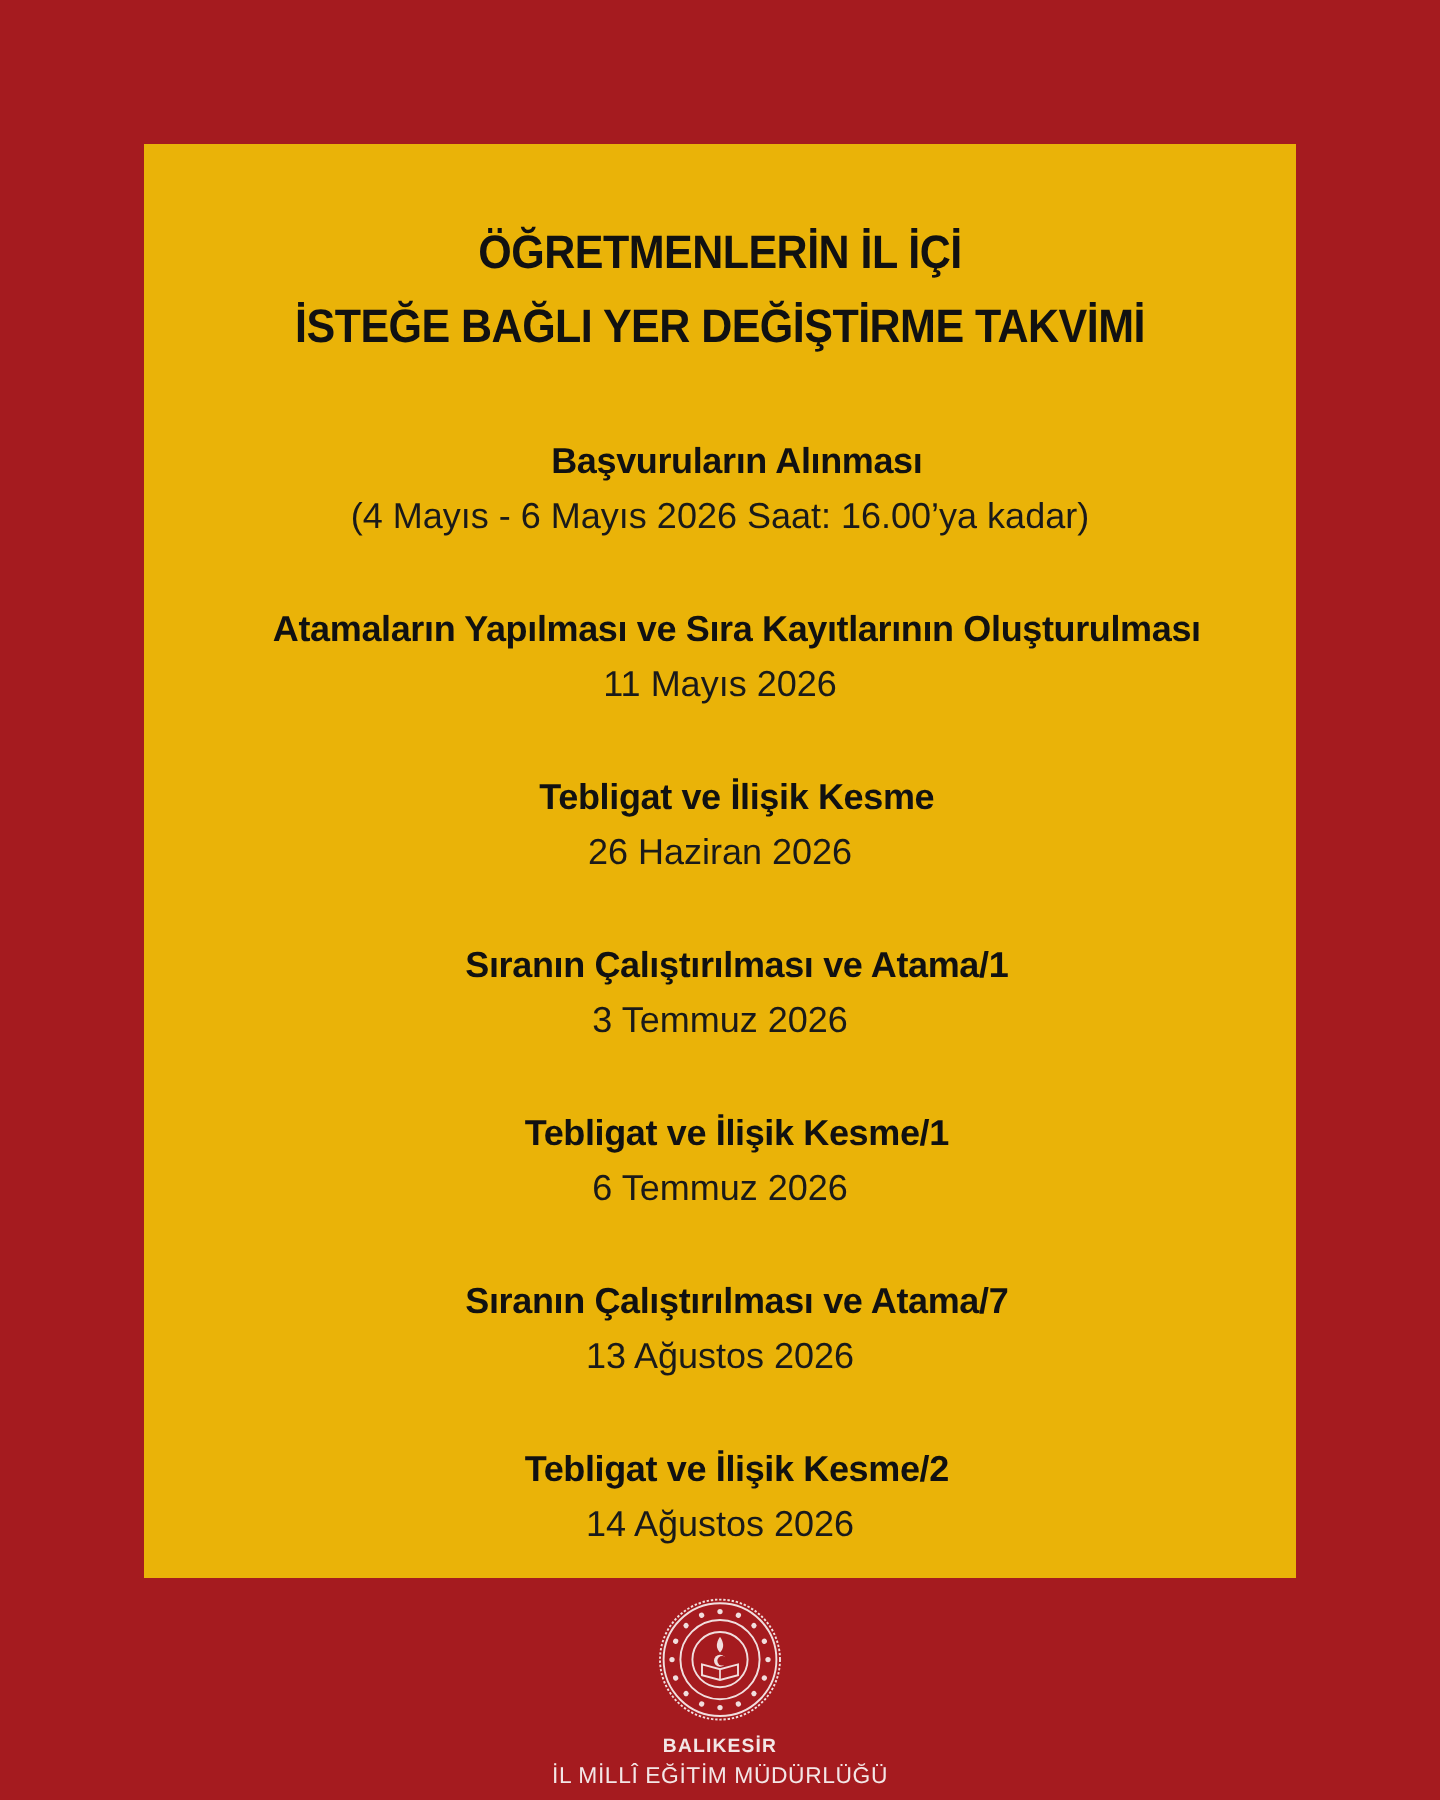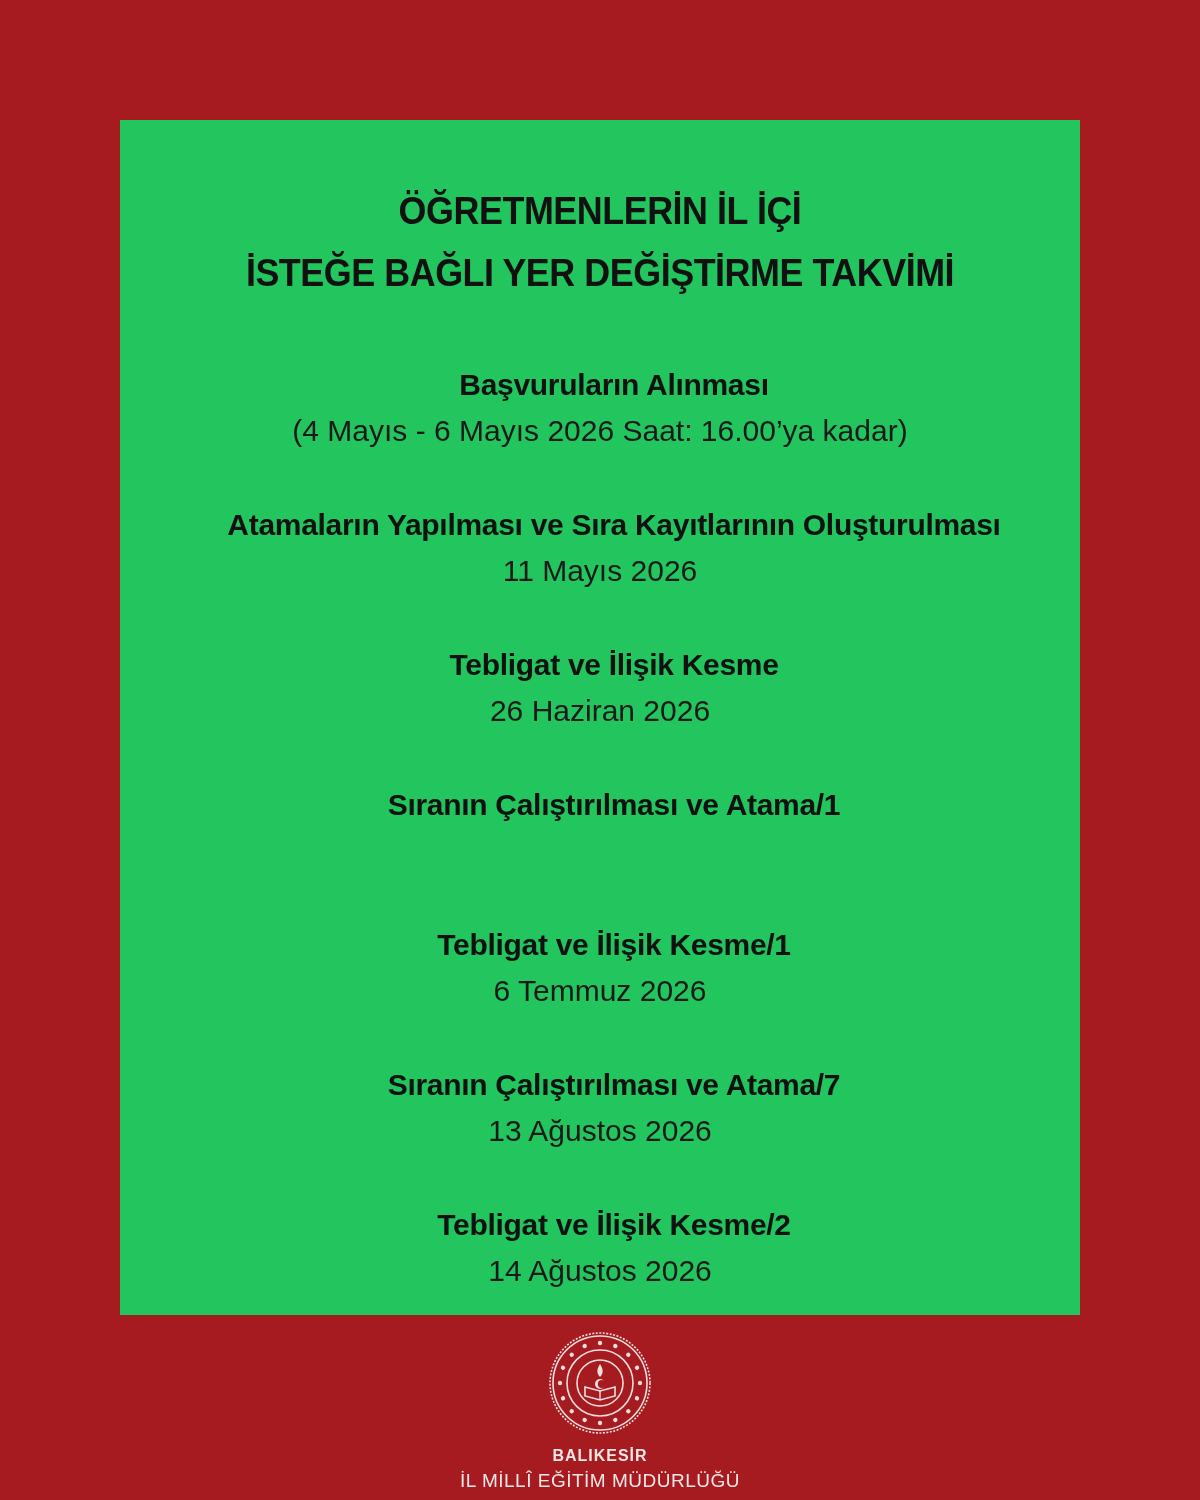--- a/index.html
+++ b/index.html
@@ -7,21 +7,21 @@
       width: 1200px; height: 1500px;
       background: #a51b1f;
       position: relative;
       overflow: hidden;
       font-family: "Liberation Sans", "DejaVu Sans", sans-serif;
     }
     .panel {
       position: absolute;
       left: 120px; top: 120px;
       width: 960px; height: 1195px;
-      background: #22c55e;
+      background: #eab308;
       box-sizing: border-box;
       text-align: center;
       color: #111111;
     }
     .title {
       position: absolute; left: 0; right: 0; top: 60px;
       font-weight: bold;
       font-size: 39px;
       line-height: 62px;
       letter-spacing: -0.5px;
@@ -87,20 +87,21 @@
     <div class="item">
       <div class="item-label">Atamaların Yapılması ve Sıra Kayıtlarının Oluşturulması</div>
       <div class="item-date">11 Mayıs 2026</div>
     </div>
     <div class="item">
       <div class="item-label">Tebligat ve İlişik Kesme</div>
       <div class="item-date">26 Haziran 2026</div>
     </div>
     <div class="item">
       <div class="item-label">Sıranın Çalıştırılması ve Atama/1</div>
+      <div class="item-date">3 Temmuz 2026</div>
     </div>
     <div class="item">
       <div class="item-label">Tebligat ve İlişik Kesme/1</div>
       <div class="item-date">6 Temmuz 2026</div>
     </div>
     <div class="item">
       <div class="item-label">Sıranın Çalıştırılması ve Atama/7</div>
       <div class="item-date">13 Ağustos 2026</div>
     </div>
     <div class="item">

